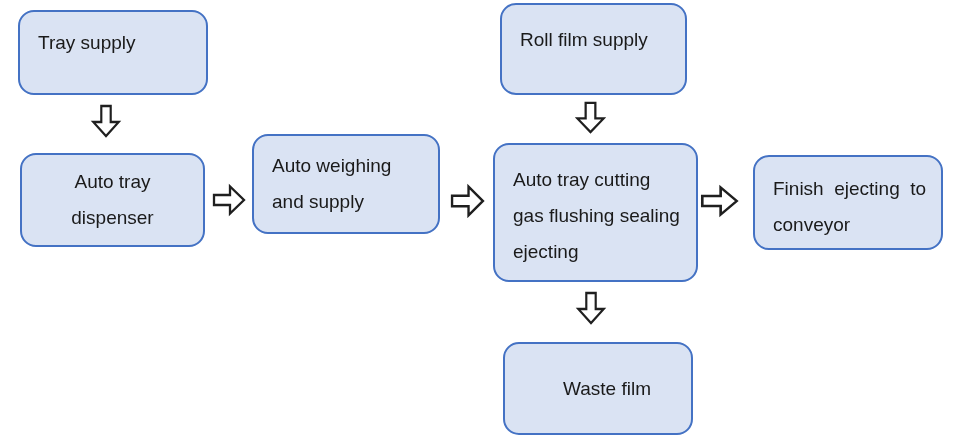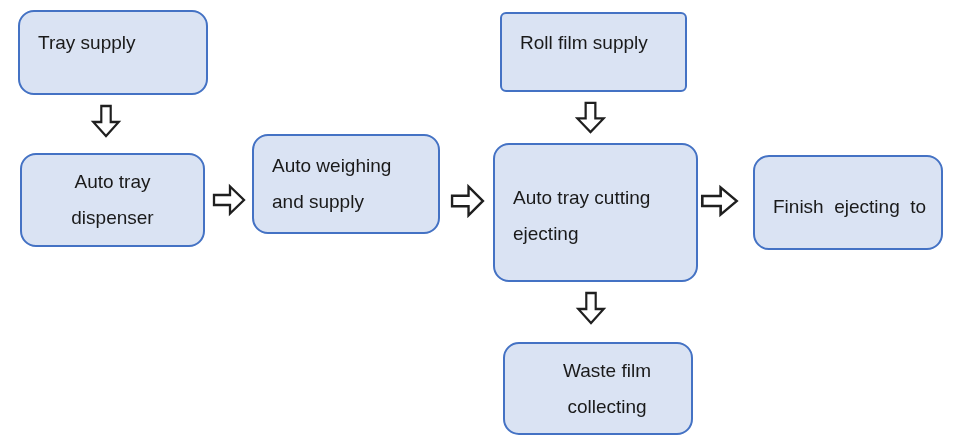--- a/index.html
+++ b/index.html
@@ -35,21 +35,21 @@
   }
   .node.center .line { padding-left: 0; text-align: center; }
   .node.text-high .lines { margin-bottom: 19px; }
   .node.text-low .lines { margin-top: 9px; }
   .node.text-low-sm .lines { margin-top: 7px; }
 
   
   #node-tray-supply            { left: 18px;  top: 10px;  width: 190px; height: 85px;  }
   #node-auto-tray-dispenser    { left: 20px;  top: 153px; width: 185px; height: 94px;  }
   #node-auto-weighing          { left: 252px; top: 134px; width: 188px; height: 100px; }
-  #node-roll-film-supply       { left: 500px; top: 12px;   width: 187px; height: 80px; border-radius: 6px;  }
+  #node-roll-film-supply       { left: 500px; top: 3px;   width: 187px; height: 92px;  }
   #node-auto-tray-vacuum       { left: 493px; top: 143px; width: 205px; height: 139px; }
   #node-finish-ejecting        { left: 753px; top: 155px; width: 190px; height: 95px;  }
   #node-waste-film-collecting  { left: 503px; top: 342px; width: 190px; height: 93px; text-align: center;  }
 
   .arrow { position: absolute; }
   .arrow svg { display: block; width: 100%; height: 100%; }
   .arrow polygon {
     fill: #ffffff;
     stroke: #1f1f1f;
     stroke-width: 2.3;
@@ -89,34 +89,35 @@
 
   <div class="node text-high" id="node-roll-film-supply">
     <div class="lines">
       <div class="line">Roll film supply</div>
     </div>
   </div>
 
   <div class="node text-low-sm" id="node-auto-tray-vacuum">
     <div class="lines">
       <div class="line">Auto tray cutting</div>
+      <div class="line">gas flushing sealing</div>
       <div class="line">ejecting</div>
     </div>
   </div>
 
   <div class="node text-low" id="node-finish-ejecting">
     <div class="lines">
       <div class="line">Finish  ejecting  to</div>
+      <div class="line">conveyor</div>
     </div>
   </div>
 
   <div class="node" id="node-waste-film-collecting">
     <div class="lines">
       <div class="line">Waste film</div>
-      <div class="line">collecting</div>
     </div>
   </div>
 
   <div class="arrow" id="arrow-1">
     <svg viewBox="0 0 34 34" preserveAspectRatio="none">
       <polygon points="12,2 22,2 22,18 30.5,18 17,32 3.5,18 12,18"></polygon>
     </svg>
   </div>
 
   <div class="arrow" id="arrow-2">

